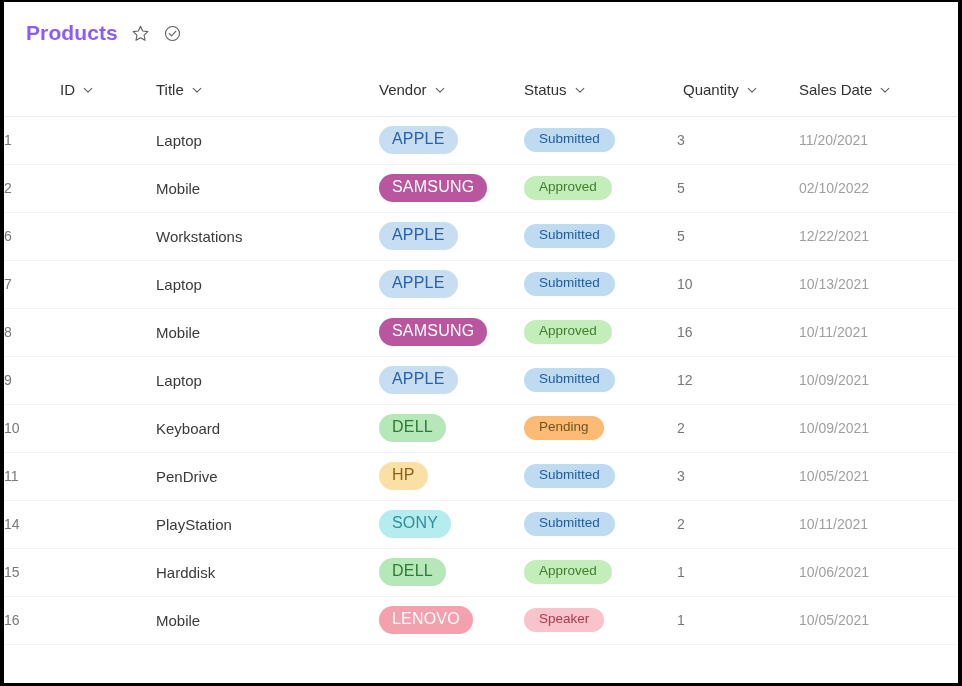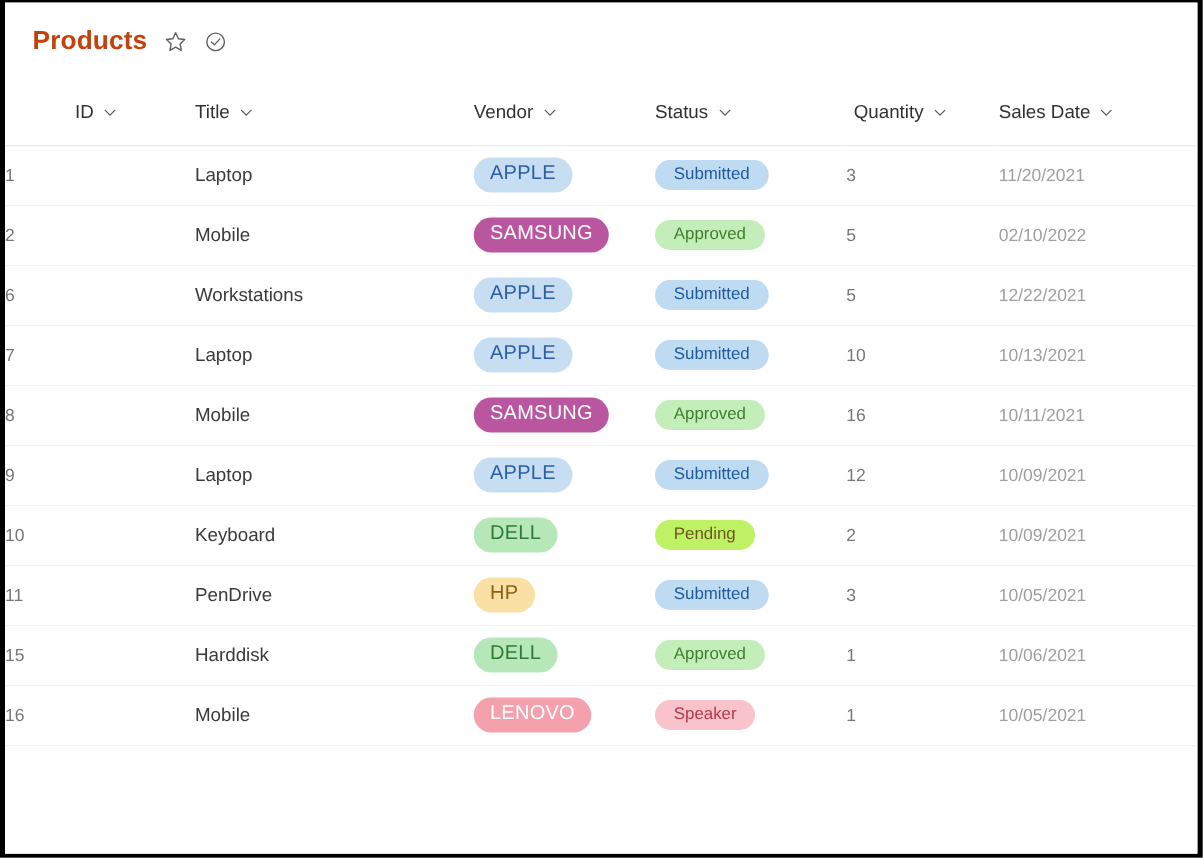--- a/index.html
+++ b/index.html
@@ -40,21 +40,21 @@
   
   .title-bar {
     display: flex;
     align-items: center;
     height: 62px;
     padding-left: 22px;
     box-sizing: border-box;
   }
   .page-title {
     font-size: 21px;
-    color: #c2410c;
+    color: #8b5cf6;
     font-weight: 600;
     letter-spacing: 0.1px;
     white-space: nowrap;
   }
   .title-icon {
     margin-left: 13px;
     display: inline-flex;
     align-items: center;
     justify-content: center;
     width: 19px;
@@ -288,31 +288,39 @@
             <td class="cell-title pad-title">Laptop</td>
             <td class="pad-vendor"><span class="pill pill-vendor" style="background: rgb(199, 221, 242); color: rgb(43, 95, 168);">APPLE</span></td>
             <td class="pad-status"><span class="pill pill-status" style="background: rgb(190, 219, 242); color: rgb(31, 90, 158);">Submitted</span></td>
             <td class="cell-quantity pad-quantity">12</td>
             <td class="cell-date pad-date">10/09/2021</td>
           </tr>
           <tr>
             <td class="cell-id pad-id">10</td>
             <td class="cell-title pad-title">Keyboard</td>
             <td class="pad-vendor"><span class="pill pill-vendor" style="background: rgb(182, 231, 184); color: rgb(47, 122, 52);">DELL</span></td>
-            <td class="pad-status"><span class="pill pill-status" style="background: #bef264; color: rgb(111, 85, 32); text-align: center;">Pending</span></td>
+            <td class="pad-status"><span class="pill pill-status" style="background: #fdba74; color: rgb(111, 85, 32); text-align: center;">Pending</span></td>
             <td class="cell-quantity pad-quantity">2</td>
             <td class="cell-date pad-date">10/09/2021</td>
           </tr>
           <tr>
             <td class="cell-id pad-id">11</td>
             <td class="cell-title pad-title">PenDrive</td>
             <td class="pad-vendor"><span class="pill pill-vendor" style="background: rgb(251, 224, 166); color: rgb(138, 98, 20);">HP</span></td>
             <td class="pad-status"><span class="pill pill-status" style="background: rgb(190, 219, 242); color: rgb(31, 90, 158);">Submitted</span></td>
             <td class="cell-quantity pad-quantity">3</td>
             <td class="cell-date pad-date">10/05/2021</td>
+          </tr>
+          <tr>
+            <td class="cell-id pad-id">14</td>
+            <td class="cell-title pad-title">PlayStation</td>
+            <td class="pad-vendor"><span class="pill pill-vendor" style="background: rgb(181, 236, 239); color: rgb(47, 143, 150);">SONY</span></td>
+            <td class="pad-status"><span class="pill pill-status" style="background: rgb(190, 219, 242); color: rgb(31, 90, 158);">Submitted</span></td>
+            <td class="cell-quantity pad-quantity">2</td>
+            <td class="cell-date pad-date">10/11/2021</td>
           </tr>
           <tr>
             <td class="cell-id pad-id">15</td>
             <td class="cell-title pad-title">Harddisk</td>
             <td class="pad-vendor"><span class="pill pill-vendor" style="background: rgb(182, 231, 184); color: rgb(47, 122, 52);">DELL</span></td>
             <td class="pad-status"><span class="pill pill-status" style="background: rgb(196, 238, 185); color: rgb(63, 125, 47);">Approved</span></td>
             <td class="cell-quantity pad-quantity">1</td>
             <td class="cell-date pad-date">10/06/2021</td>
           </tr>
           <tr>

